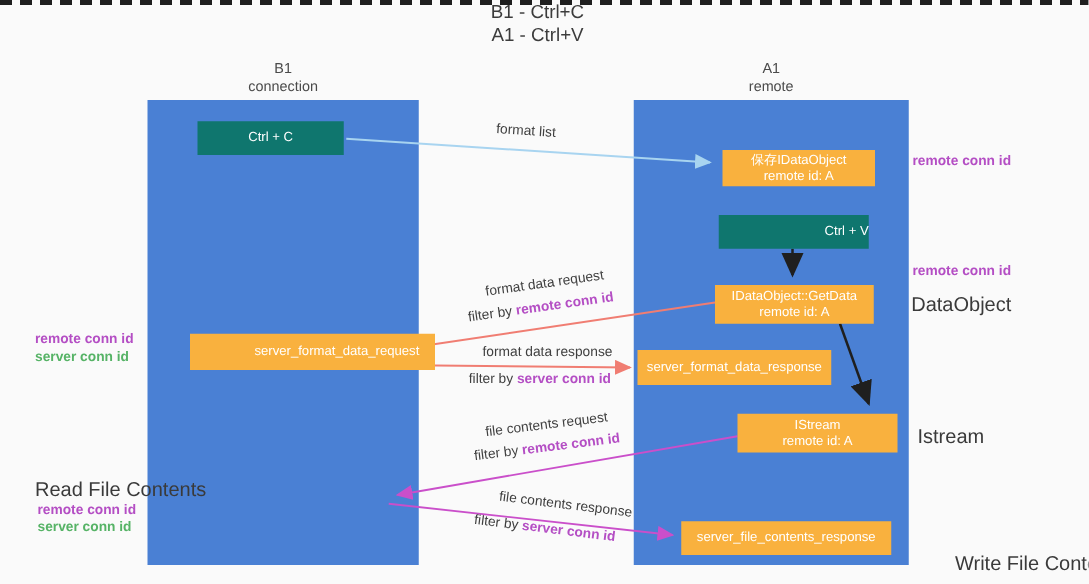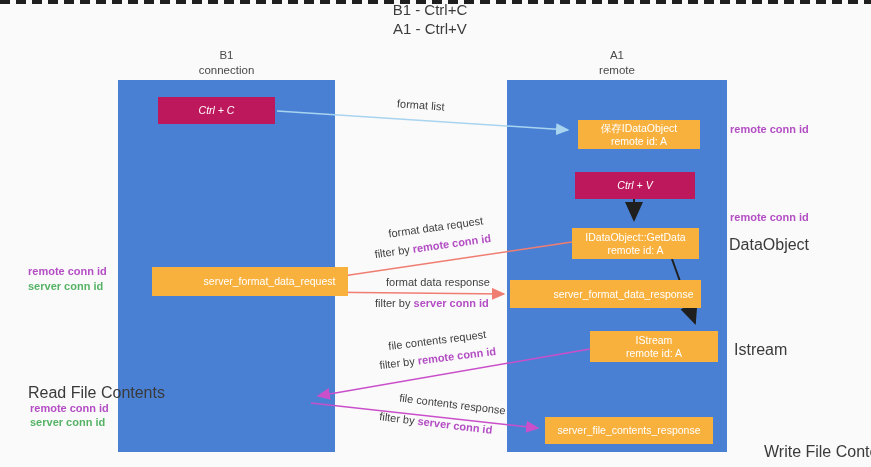--- a/index.html
+++ b/index.html
@@ -6,21 +6,21 @@
   #canvas{position:relative;width:871px;height:467px;background:#fafafa;overflow:hidden;
           font-family:"Liberation Sans","DejaVu Sans",sans-serif;}
   .abs{position:absolute;}
   .title{left:0;top:6;width:860px;text-align:center;font-size:15px;line-height:19px;color:#3c3c3c;}
   .colhead{text-align:center;font-size:11.5px;line-height:15px;color:#4a4a4a;}
   .col{background:#4a80d4;}
   .dash{left:0;top:157;width:871px;height:4px;
         background:repeating-linear-gradient(to right,#1f1f1f 0 10px,transparent 10px 16px);}
   .box{display:flex;flex-direction:column;align-items:center;justify-content:center;
        color:#ffffff;text-align:center;font-size:10.5px;line-height:13px;z-index:3;}
-  .gbox{background:#be185d;font-style:italic;}
+  .gbox{background:#0f766e;}
   .obox{background:#f9b13e;}
   .sideP{color:#b44ec4;font-weight:bold;font-size:11px;white-space:nowrap;}
   .sideG{color:#56b366;font-weight:bold;font-size:11px;white-space:nowrap;}
   .sideB{color:#3a3a3a;font-size:16px;white-space:nowrap;}
   .ann{color:#3f3f3f;font-size:11px;white-space:nowrap;z-index:3;}
   .ann .hl{color:#b44ec4;font-weight:bold;}
   svg.ovl{position:absolute;left:0;top:0;z-index:2;}
   .z2{z-index:2;} .z3{z-index:3;}
 </style>
 </head>
@@ -67,36 +67,36 @@
     <line x1="672" y1="259" x2="695" y2="323" stroke="#1f1f1f" stroke-width="2" marker-end="url(#ahBlack)"></line>
     <line x1="572" y1="242" x2="316" y2="280" stroke="#f07d72" stroke-width="1.5" marker-end="url(#ahSalmon)"></line>
     <line x1="309" y1="292" x2="504" y2="294" stroke="#f07d72" stroke-width="1.5" marker-end="url(#ahSalmon)"></line>
     <line x1="590" y1="349" x2="318" y2="396" stroke="#ca4fca" stroke-width="1.5" marker-end="url(#ahMagenta)"></line>
     <line x1="311" y1="403" x2="538" y2="428" stroke="#ca4fca" stroke-width="1.5" marker-end="url(#ahMagenta)"></line>
   </svg>
 
   <div class="abs box gbox" style="left:158px;top:97px;width:117px;height:27px;">
     <span>Ctrl + C</span>
   </div>
-  <div class="abs box gbox" style="left:575px;top:172px;width:120px;height:27px;">
+  <div class="abs box gbox" style="left:575px;top:172px;width:120px;height:27px;align-items:flex-end;">
     <span>Ctrl + V</span>
   </div>
 
   <div class="abs box obox" style="left:578px;top:120px;width:122px;height:29px;">
     <span>保存IDataObject</span>
     <span>remote id: A</span>
   </div>
   <div class="abs box obox" style="left:572px;top:228px;width:127px;height:31px;text-align:right;">
     <span>IDataObject::GetData</span>
     <span>remote id: A</span>
   </div>
   <div class="abs box obox" style="left:152px;top:267px;width:157px;height:29px;padding-left:39px;">
     <span>server_format_data_request</span>
   </div>
-  <div class="abs box obox" style="left:510px;top:280px;width:155px;height:28px;padding-left:36px;">
+  <div class="abs box obox" style="left:510px;top:280px;width:155px;height:28px;">
     <span>server_format_data_response</span>
   </div>
   <div class="abs box obox" style="left:590px;top:331px;width:128px;height:31px;">
     <span>IStream</span>
     <span>remote id: A</span>
   </div>
   <div class="abs box obox" style="left:545px;top:417px;width:168px;height:27px;">
     <span>server_file_contents_response</span>
   </div>
 

